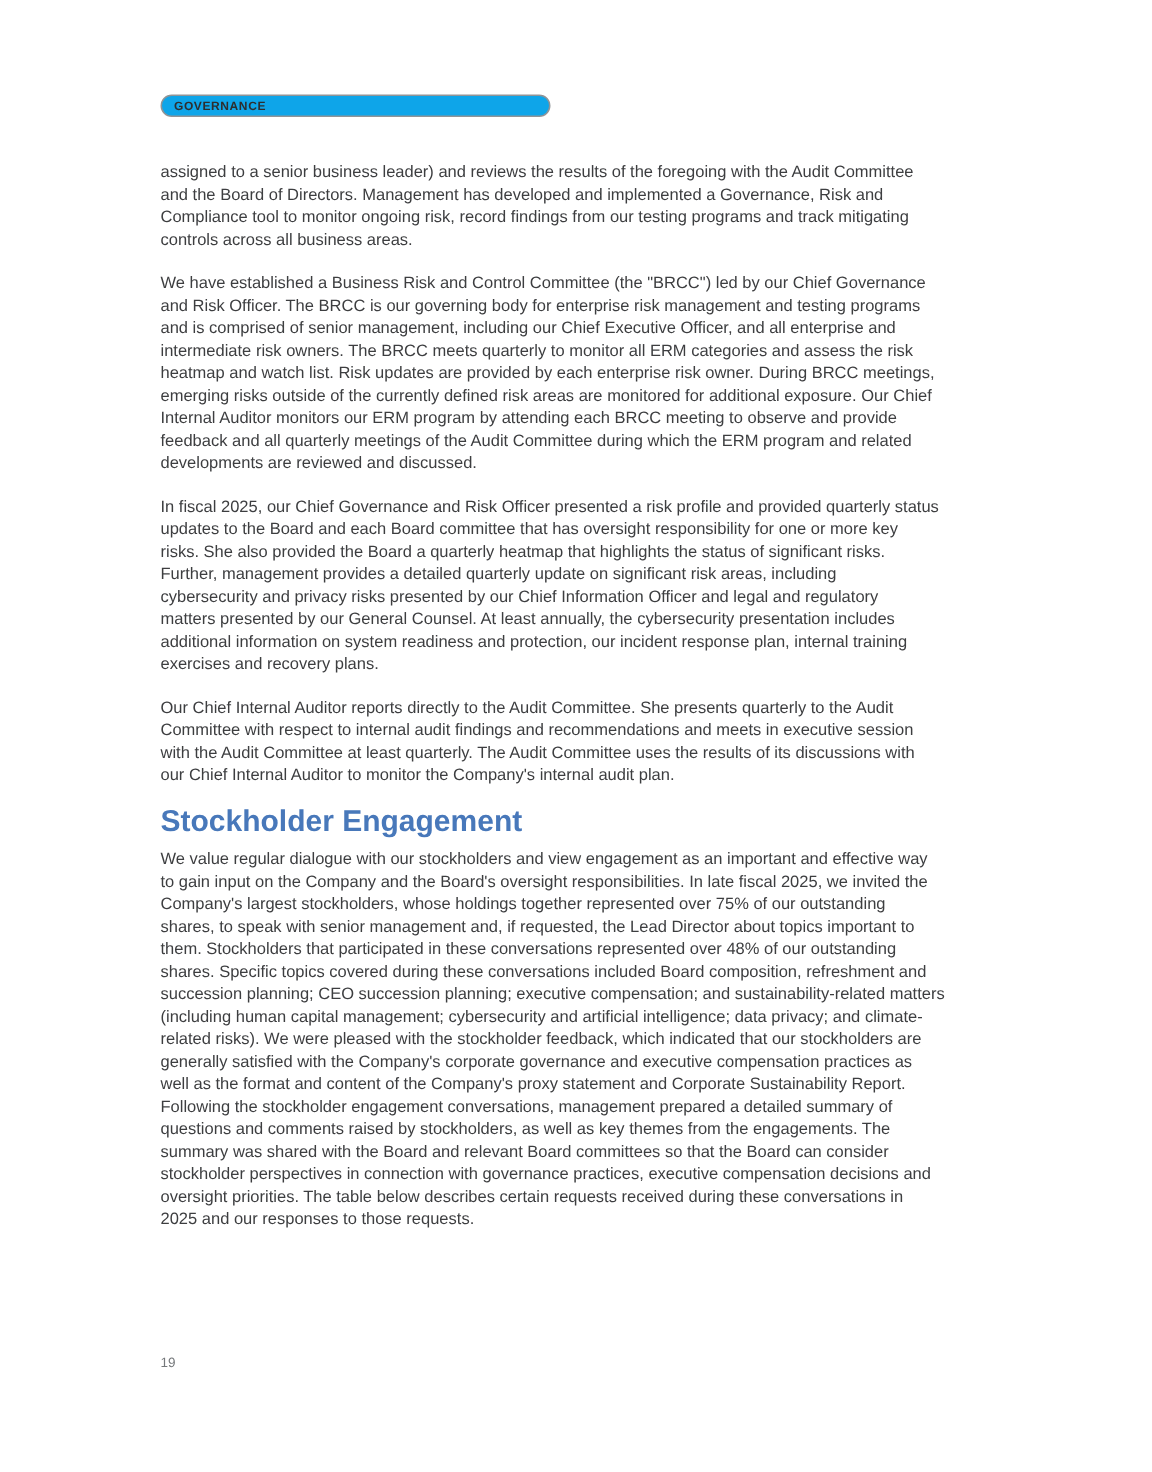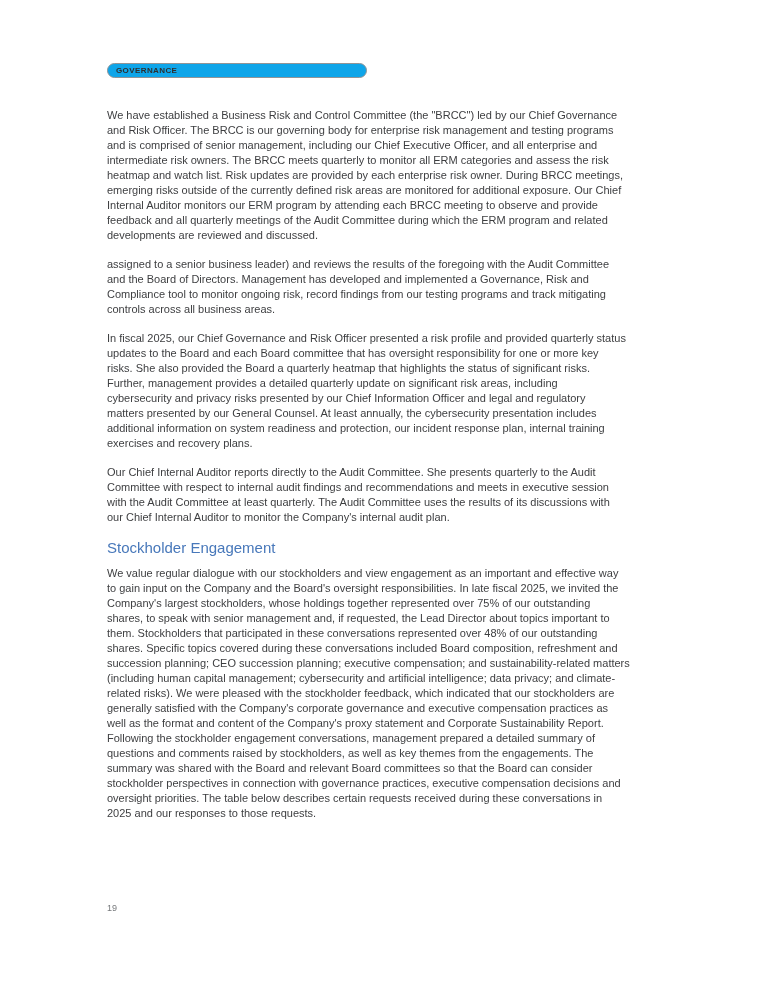--- a/index.html
+++ b/index.html
@@ -42,57 +42,57 @@
   }
   .body-para {
     margin: 0 0 14px 0;
     font-size: 11px;
     line-height: 15px;
     color: #3d3e40;
     white-space: pre-line;
   }
   .blue-heading {
     margin: 10px 0 9px 0;
-    font-size: 15px;
+    font-size: 20px;
     line-height: 18px;
-    font-weight: normal;
+    font-weight: bold;
     color: #4878ba;
   }
   .page-number {
     position: absolute;
     left: 107px;
     top: 903px;
     font-size: 9px;
     color: #75787b;
   }
 </style>
 </head>
 <body>
 
 <div class="page">
   <div class="content">
 
     <div class="section-pill">
       <span>GOVERNANCE</span>
     </div>
 
+    <p class="body-para">assigned to a senior business leader) and reviews the results of the foregoing with the Audit Committee
+and the Board of Directors. Management has developed and implemented a Governance, Risk and
+Compliance tool to monitor ongoing risk, record findings from our testing programs and track mitigating
+controls across all business areas.</p>
+
     <p class="body-para">We have established a Business Risk and Control Committee (the "BRCC") led by our Chief Governance
 and Risk Officer. The BRCC is our governing body for enterprise risk management and testing programs
 and is comprised of senior management, including our Chief Executive Officer, and all enterprise and
 intermediate risk owners. The BRCC meets quarterly to monitor all ERM categories and assess the risk
 heatmap and watch list. Risk updates are provided by each enterprise risk owner. During BRCC meetings,
 emerging risks outside of the currently defined risk areas are monitored for additional exposure. Our Chief
 Internal Auditor monitors our ERM program by attending each BRCC meeting to observe and provide
 feedback and all quarterly meetings of the Audit Committee during which the ERM program and related
 developments are reviewed and discussed.</p>
-
-    <p class="body-para">assigned to a senior business leader) and reviews the results of the foregoing with the Audit Committee
-and the Board of Directors. Management has developed and implemented a Governance, Risk and
-Compliance tool to monitor ongoing risk, record findings from our testing programs and track mitigating
-controls across all business areas.</p>
 
     <p class="body-para">In fiscal 2025, our Chief Governance and Risk Officer presented a risk profile and provided quarterly status
 updates to the Board and each Board committee that has oversight responsibility for one or more key
 risks. She also provided the Board a quarterly heatmap that highlights the status of significant risks.
 Further, management provides a detailed quarterly update on significant risk areas, including
 cybersecurity and privacy risks presented by our Chief Information Officer and legal and regulatory
 matters presented by our General Counsel. At least annually, the cybersecurity presentation includes
 additional information on system readiness and protection, our incident response plan, internal training
 exercises and recovery plans.</p>
 

